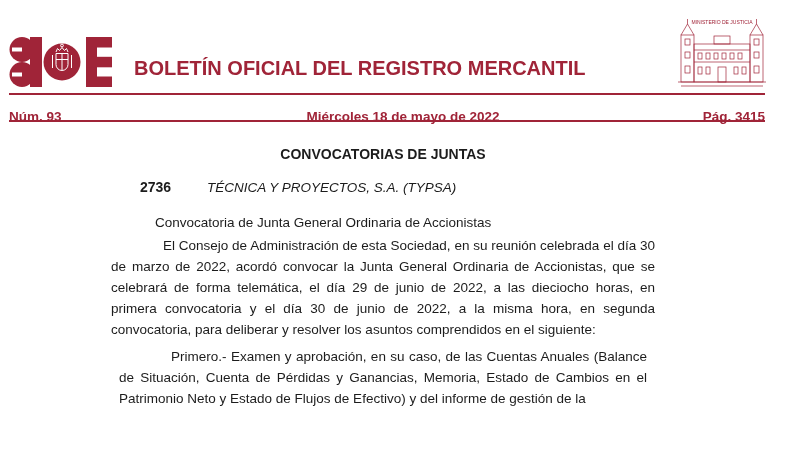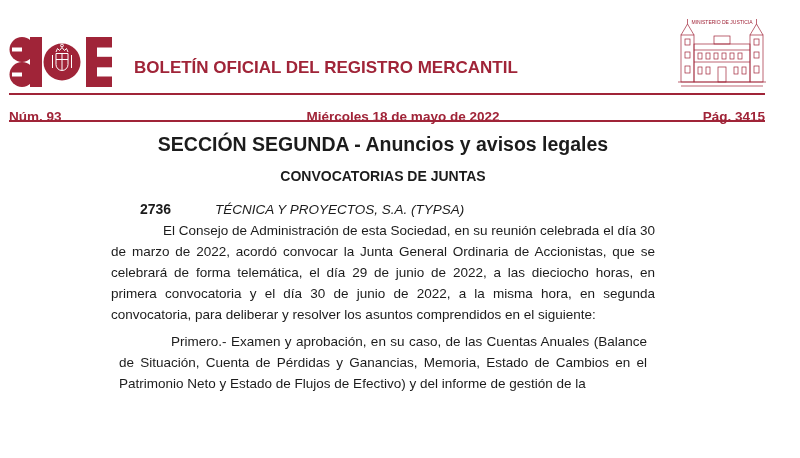--- a/index.html
+++ b/index.html
@@ -9,21 +9,21 @@
     width:800px; height:458px; position:relative; overflow:hidden;
     background:var(--paper); color:var(--ink);
     font-family:"Liberation Sans", sans-serif;
   }
   .sr { position:absolute; width:1px; height:1px; overflow:hidden; clip:rect(0 0 0 0); white-space:nowrap; }
 
   
   .boe-logo { position:absolute; left:8px; top:37px; width:104px; height:50px; }
   .masthead-title {
     position:absolute; left:134px; top:56px;
-    font-size:17px; font-weight:bold; color:var(--brand); line-height:24px; white-space:nowrap;
+    font-size:20px; font-weight:bold; color:var(--brand); line-height:24px; white-space:nowrap;
   }
   .ministry-emblem { position:absolute; left:678px; top:12px; width:88px; height:80px; }
 
   
   .rule { position:absolute; left:9px; width:756px; height:2px; background:var(--brand); }
   .rule-top { top:93px; }
   .rule-bottom { top:120px; }
   .meta-bar {
     position:absolute; left:9px; top:95px; width:756px; height:43px;
     display:flex; align-items:center; justify-content:space-between;
@@ -37,21 +37,21 @@
     font-size:13.5px; line-height:21px; color:var(--ink);
   }
   .section-heading {
     margin:0; font-size:19.5px; font-weight:bold; text-align:center; line-height:22px;
   }
   .subsection-heading {
     margin:13px 0 0; font-size:14px; font-weight:bold; text-align:center; line-height:16px;
   }
   .item-line { margin:17px 0 0 37px; line-height:16px; }
   .item-number { font-weight:bold; font-size:14px;margin-top:38px; }
-  .company-name { font-style:italic; font-size:13.5px; margin-left:40px; }
+  .company-name { font-style:italic; font-size:13.5px; margin-left:32px; }
   .intro-line { margin:16px 0 0; text-indent:52px; }
   .body-paragraph { margin:2px 8px 0; text-align:justify; text-indent:52px; }
   .agenda-heading { margin:2px 0 0; text-align:center; }
   .agenda-paragraph { margin:6px 16px 0; text-align:justify; text-indent:52px; }
 </style>
 </head>
 <body>
 
 <header>
 
@@ -133,26 +133,26 @@
 
 <div class="rule rule-top"></div>
 <div class="meta-bar">
   <span>Núm. 93</span>
   <span class="meta-date">Miércoles 18 de mayo de 2022</span>
   <span>Pág. 3415</span>
 </div>
 <div class="rule rule-bottom"></div>
 
 <main class="document">
-  <h1 class="section-heading">SECCIÓN SEGUNDA - Anuncios y avisos legales</h1>
   <h2 class="subsection-heading">CONVOCATORIAS DE JUNTAS</h2>
 
   <div class="item-line">
     <span class="item-number">2736</span>
     <span class="company-name">TÉCNICA Y PROYECTOS, S.A. (TYPSA)</span>
   </div>
 
+  <p class="intro-line">Convocatoria de Junta General Ordinaria de Accionistas</p>
 
   <p class="body-paragraph">El Consejo de Administración de esta Sociedad, en su reunión celebrada el día 30 de marzo de 2022, acordó convocar la Junta General Ordinaria de Accionistas, que se celebrará de forma telemática, el día 29 de junio de 2022, a las dieciocho horas, en primera convocatoria y el día 30 de junio de 2022, a la misma hora, en segunda convocatoria, para deliberar y resolver los asuntos comprendidos en el siguiente:</p>
 
 
   <p class="agenda-paragraph">Primero.- Examen y aprobación, en su caso, de las Cuentas Anuales (Balance de Situación, Cuenta de Pérdidas y Ganancias, Memoria, Estado de Cambios en el Patrimonio Neto y Estado de Flujos de Efectivo) y del informe de gestión de la</p>
 </main>
 
 </body></html>

